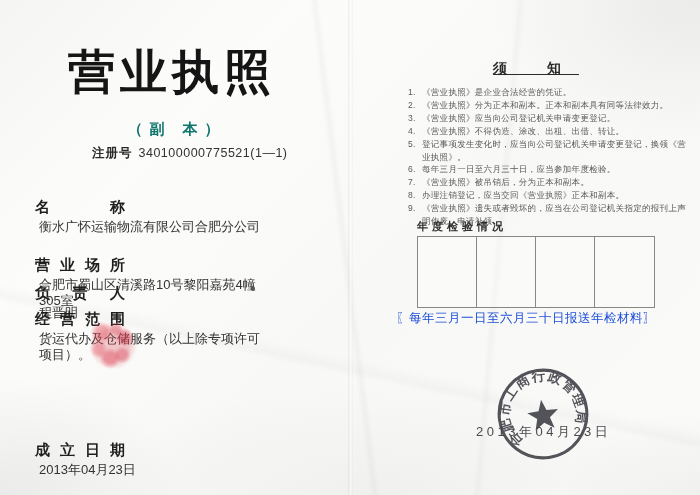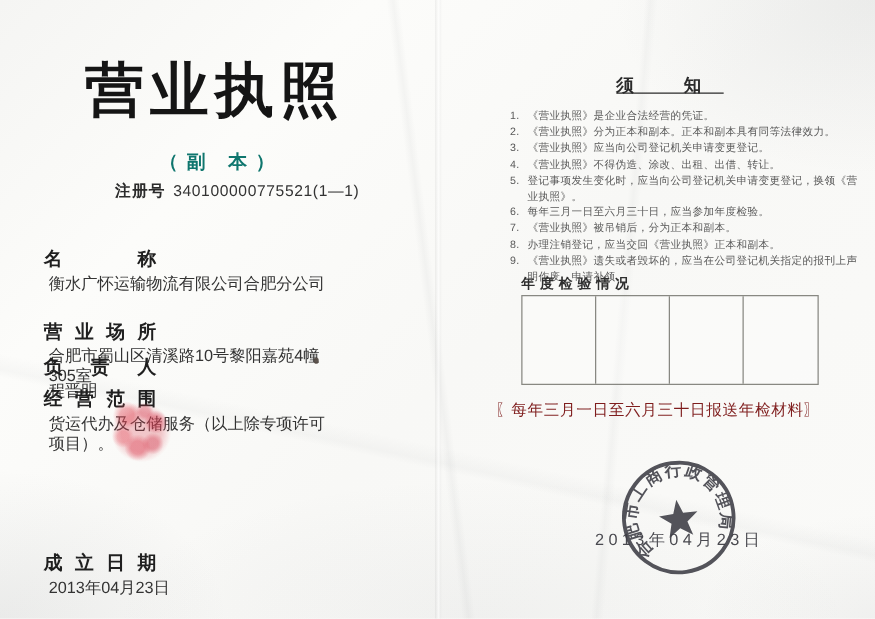--- a/index.html
+++ b/index.html
@@ -64,21 +64,21 @@
   .nitem{position:relative;padding-left:14px;font-size:8.5px;line-height:12.9px;
     color:#595959;letter-spacing:.3px;}
   .nnum{position:absolute;left:0;top:0;}
   .insp-head{position:absolute;left:67px;top:219px;width:236px;text-align:left;
     font-size:11px;font-weight:700;letter-spacing:4px;color:#2e2e2e;}
   .insp-table{position:absolute;left:67px;top:236px;width:236px;height:70px;
     display:grid;grid-template-columns:repeat(4,1fr);
     border:1px solid #888882;background:rgba(255,255,255,.25);}
   .insp-cell{border-right:1px solid #888882;}
   .insp-cell:last-child{border-right:none;}
-  .insp-note{position:absolute;left:46px;top:320px;font-size:12.5px;letter-spacing:.5px;color:#7f1d1d;}
+  .insp-note{position:absolute;left:46px;top:310px;font-size:12.5px;letter-spacing:.5px;color:#1d4ed8;}
   .stamp-date{position:absolute;left:126px;top:423px;font-size:13px;letter-spacing:3.5px;
     color:#4a4a50;white-space:nowrap;}
   .stamp{position:absolute;left:141px;top:362px;width:104px;height:104px;z-index:4;
     transform:rotate(-8deg);opacity:.88;}
 </style>
 </head>
 <body>
 
 <div class="paper">
   <div class="texture"></div>

